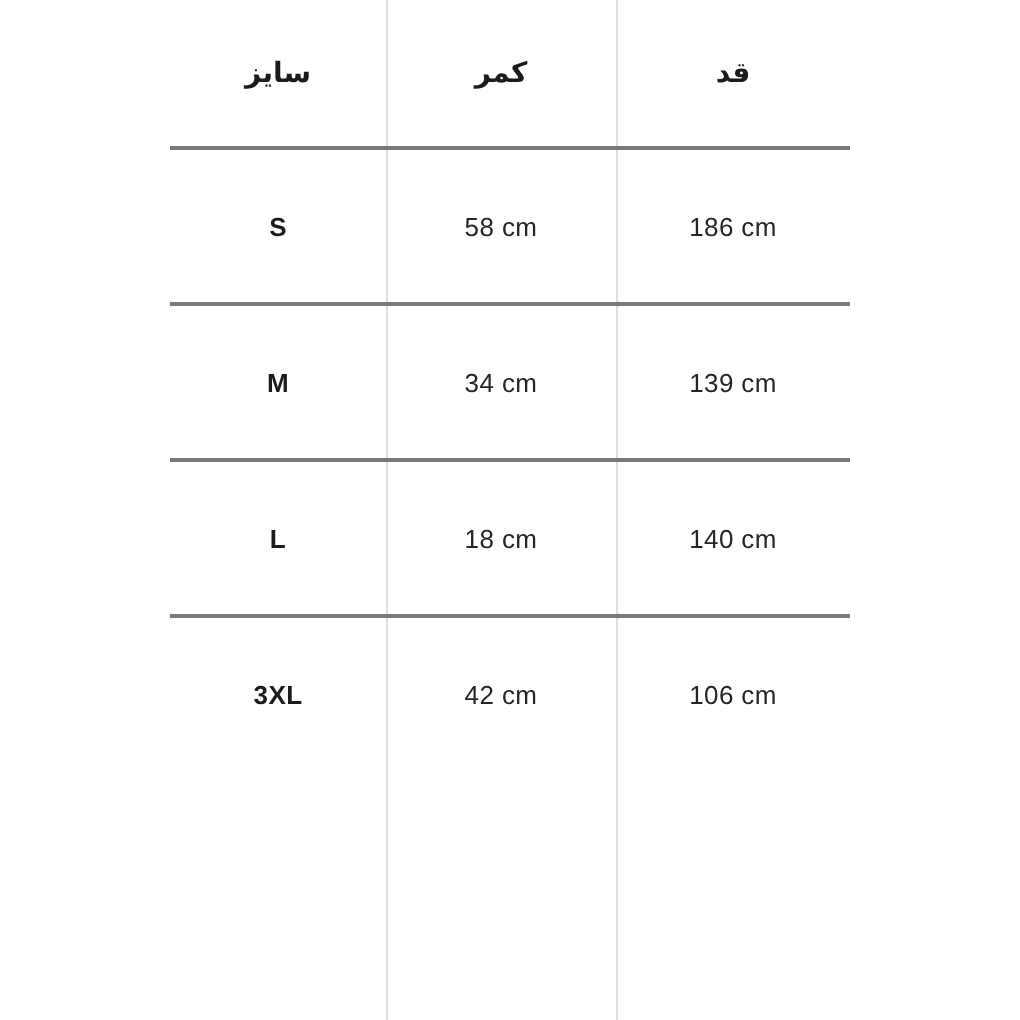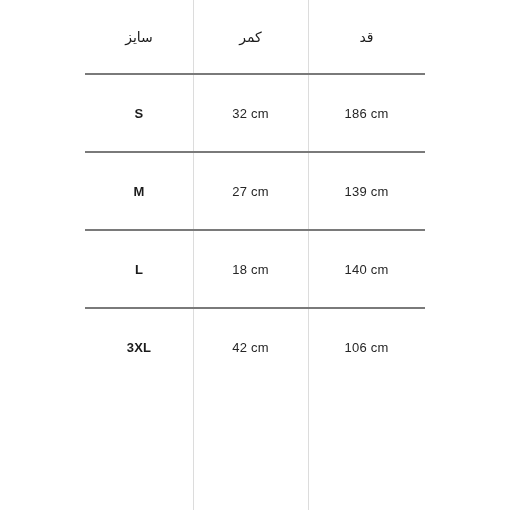--- a/index.html
+++ b/index.html
@@ -61,21 +61,21 @@
     font-weight: 700;
     color: #1b1b1b;
     border-bottom: 2px solid #7a7a7a;
   }
   .rtl-label {
     direction: rtl;
     unicode-bidi: bidi-override;
     display: inline-block;
     font-family: "DejaVu Sans", "Liberation Sans", sans-serif;
     font-size: 14px;
-    font-weight: 400;
+    font-weight: 700;
     letter-spacing: 0;
   }
 
   
   .chart-table tbody tr {
     height: 76px;
   }
   .chart-table tbody td {
     height: 76px;
     border-bottom: 2px solid #7a7a7a;
@@ -122,26 +122,26 @@
         </th>
         <th>
           <span class="rtl-label">قد</span>
         </th>
       </tr>
     </thead>
 
     <tbody>
       <tr>
         <td class="size-cell">S</td>
-        <td class="measure-cell">32 cm</td>
+        <td class="measure-cell">58 cm</td>
         <td class="measure-cell">186 cm</td>
       </tr>
       <tr>
         <td class="size-cell">M</td>
-        <td class="measure-cell">27 cm</td>
+        <td class="measure-cell">34 cm</td>
         <td class="measure-cell">139 cm</td>
       </tr>
       <tr>
         <td class="size-cell">L</td>
         <td class="measure-cell">18 cm</td>
         <td class="measure-cell">140 cm</td>
       </tr>
       <tr>
         <td class="size-cell">3XL</td>
         <td class="measure-cell">42 cm</td>

